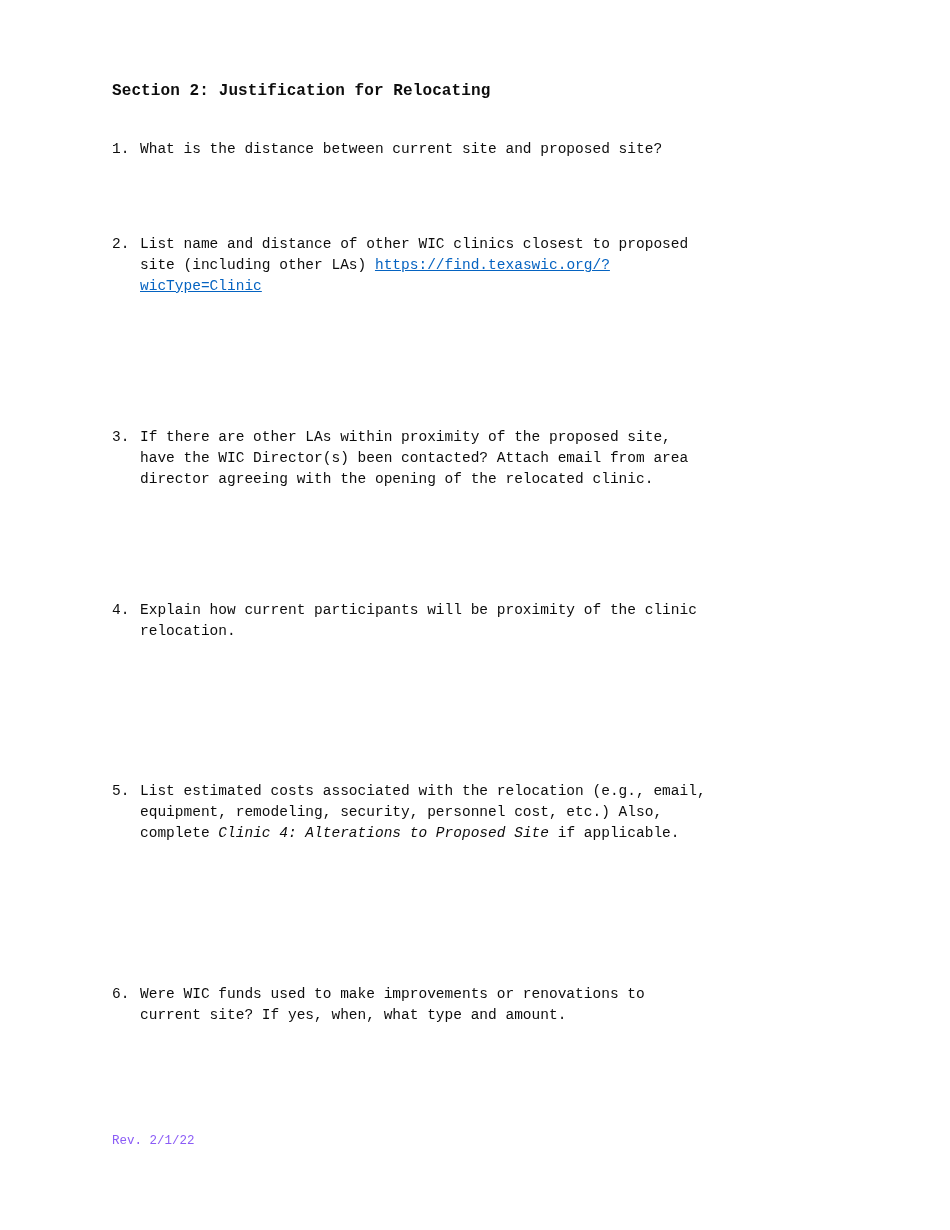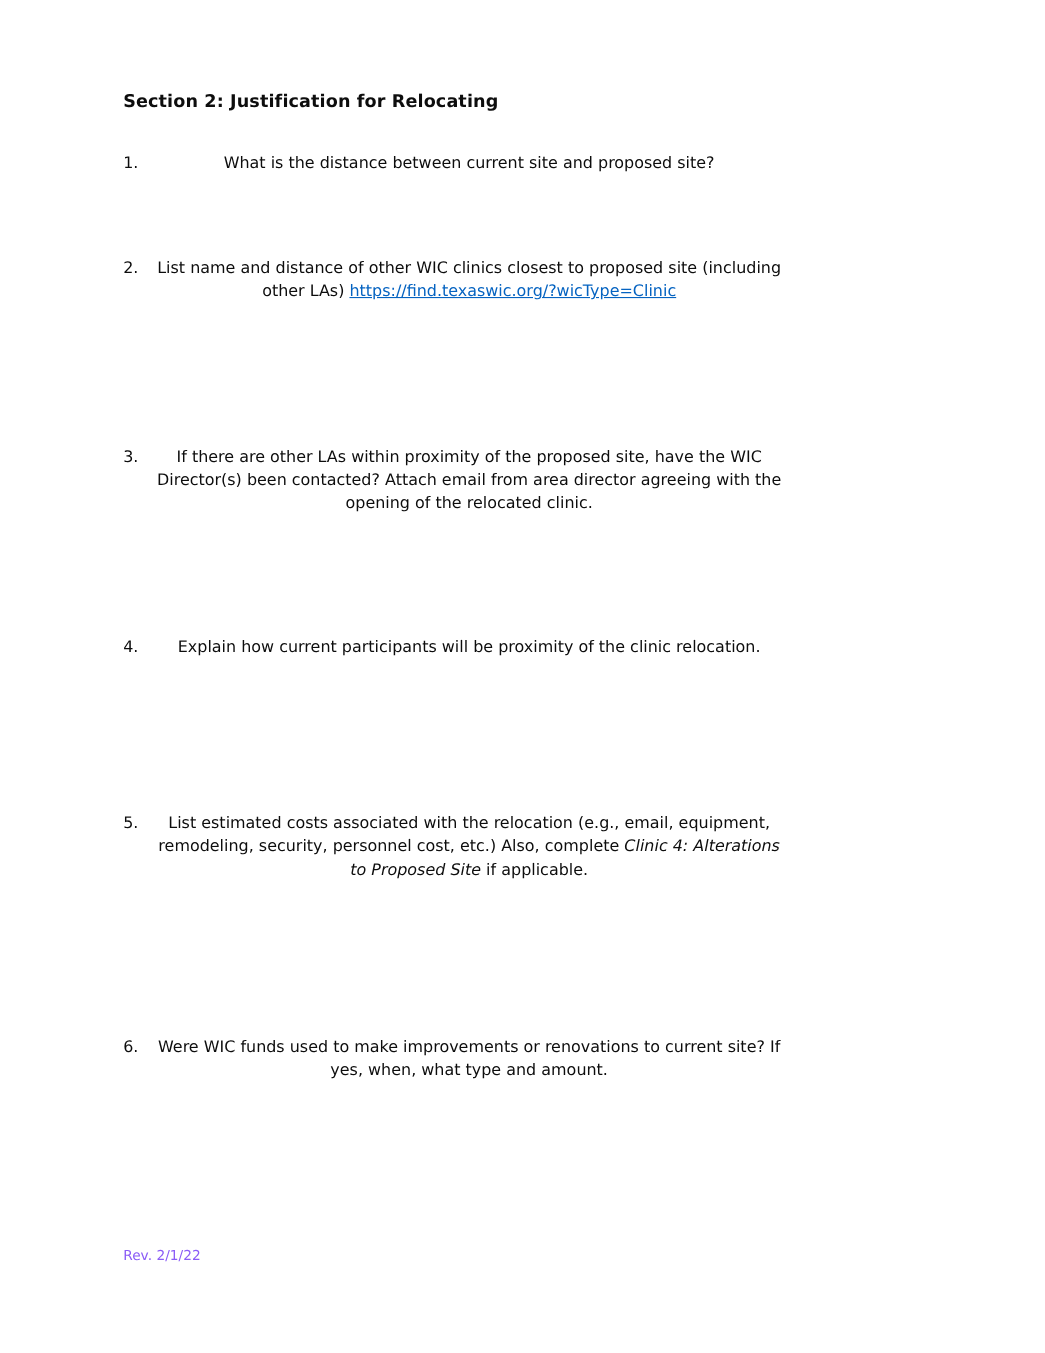--- a/index.html
+++ b/index.html
@@ -9,20 +9,21 @@
     background: #ffffff;
     font-family: "DejaVu Sans", "Liberation Sans", sans-serif;
     color: #0d0d0d;
     overflow: hidden;
   }
   .page {
     position: relative;
     width: 822px;
     height: 1230px;
     padding: 80px 109px 0 112px;
+    font-family: Liberation Mono, monospace;
   }
   .doc-title {
     font-size: 16px;
     font-weight: bold;
     line-height: 23px;
     margin-bottom: 36px;
     letter-spacing: 0.1px;
   }
   .question {
     display: flex;
@@ -30,21 +31,20 @@
     font-size: 14.5px;
     line-height: 21px;
   }
   .q-num {
     flex: 0 0 28px;
     width: 28px;
   }
   .q-body {
     width: 690px;
     max-width: 690px;
-    text-align: center;
   }
   .q1 { margin-bottom: 74px; }
   .q2 { margin-bottom: 130px; }
   .q3 { margin-bottom: 110px; }
   .q4 { margin-bottom: 139px; }
   .q5 { margin-bottom: 140px; }
   .q6 { margin-bottom: 0; }
   a {
     color: var(--link-color, #0563c1);
     text-decoration: underline;

